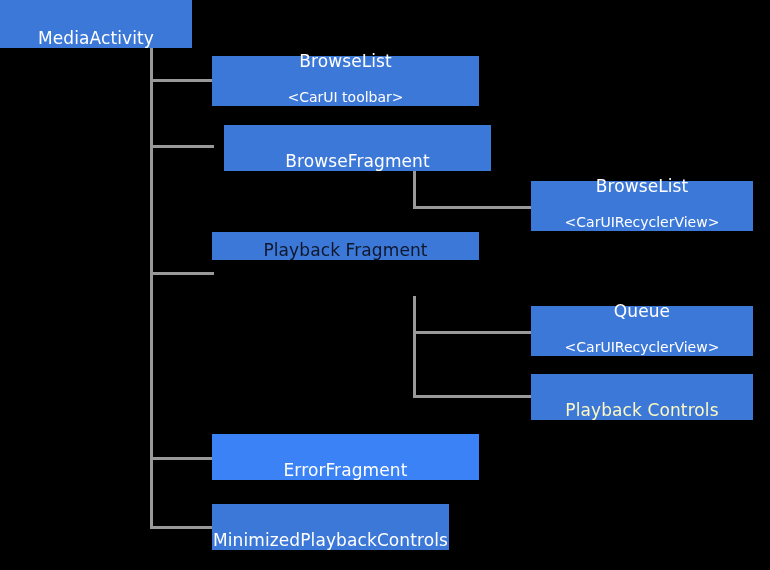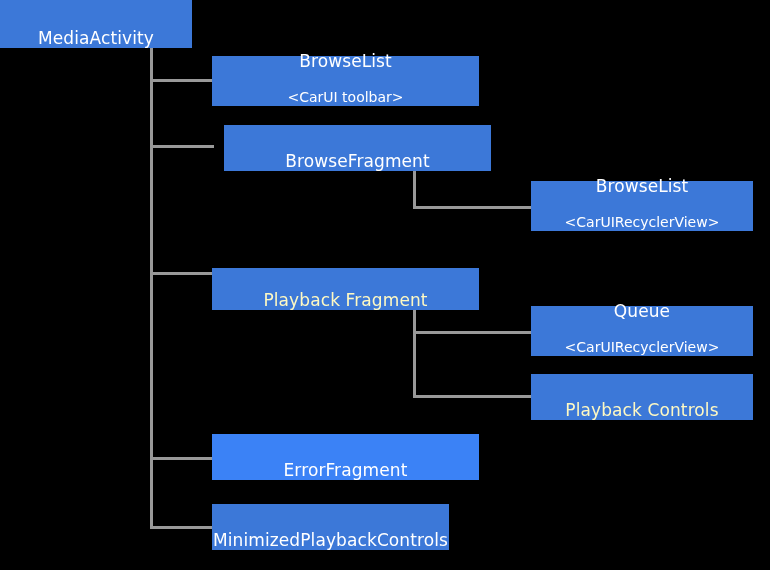--- a/index.html
+++ b/index.html
@@ -68,21 +68,21 @@
       <div class="title">BrowseList</div>
       <div class="subtitle">&lt;CarUI toolbar&gt;</div>
     </div>
     <div class="node hide-sub" style="left: 224px; top: 125px; width: 267px; height: 46px; background: rgb(60, 120, 216); color: rgb(255, 255, 255);">
       <div class="title">BrowseFragment</div>
     </div>
     <div class="node" style="left: 531px; top: 181px; width: 222px; height: 50px; background: rgb(60, 120, 216); color: rgb(255, 255, 255);">
       <div class="title">BrowseList</div>
       <div class="subtitle">&lt;CarUIRecyclerView&gt;</div>
     </div>
-    <div class="node hide-sub" style="left: 212px; top: 268px; width: 267px; height: 42px; background: rgb(60, 120, 216); color: #fef9c3;">
+    <div class="node hide-sub" style="left: 212px; top: 232px; width: 267px; height: 28px; background: rgb(60, 120, 216); color: #0f172a;">
       <div class="title">Playback Fragment</div>
     </div>
     <div class="node" style="left: 531px; top: 306px; width: 222px; height: 50px; background: rgb(60, 120, 216); color: rgb(255, 255, 255);">
       <div class="title">Queue</div>
       <div class="subtitle">&lt;CarUIRecyclerView&gt;</div>
     </div>
     <div class="node hide-sub" style="left: 531px; top: 374px; width: 222px; height: 46px; background: rgb(60, 120, 216); color: #fef9c3;">
       <div class="title">Playback Controls</div>
     </div>
     <div class="node hide-sub" style="left: 212px; top: 434px; width: 267px; height: 46px; background: #3b82f6; color: rgb(255, 255, 255);">

